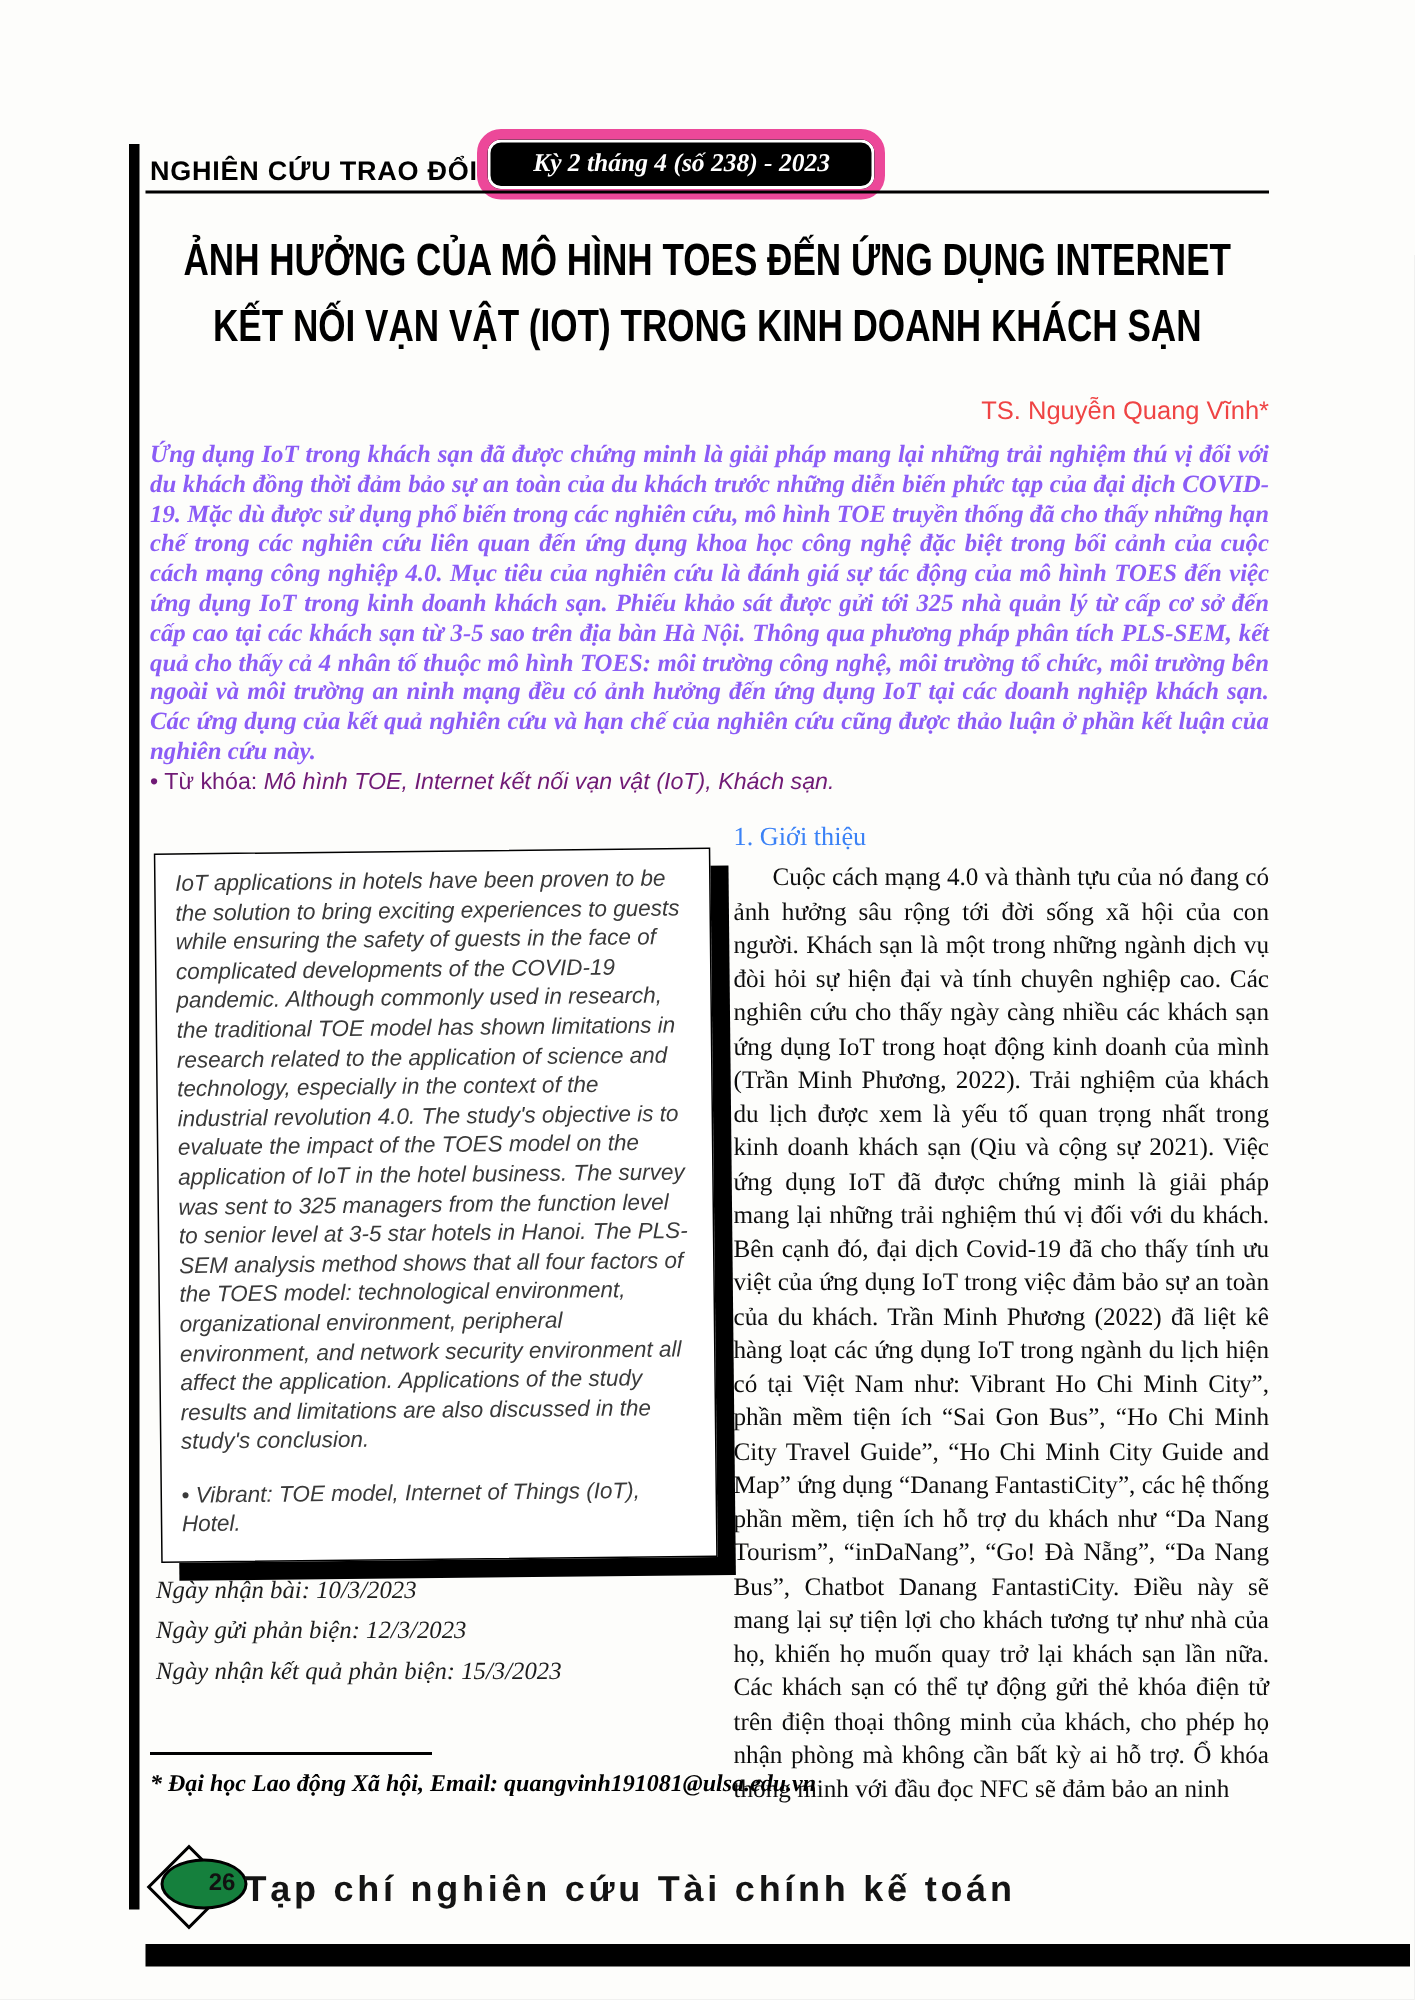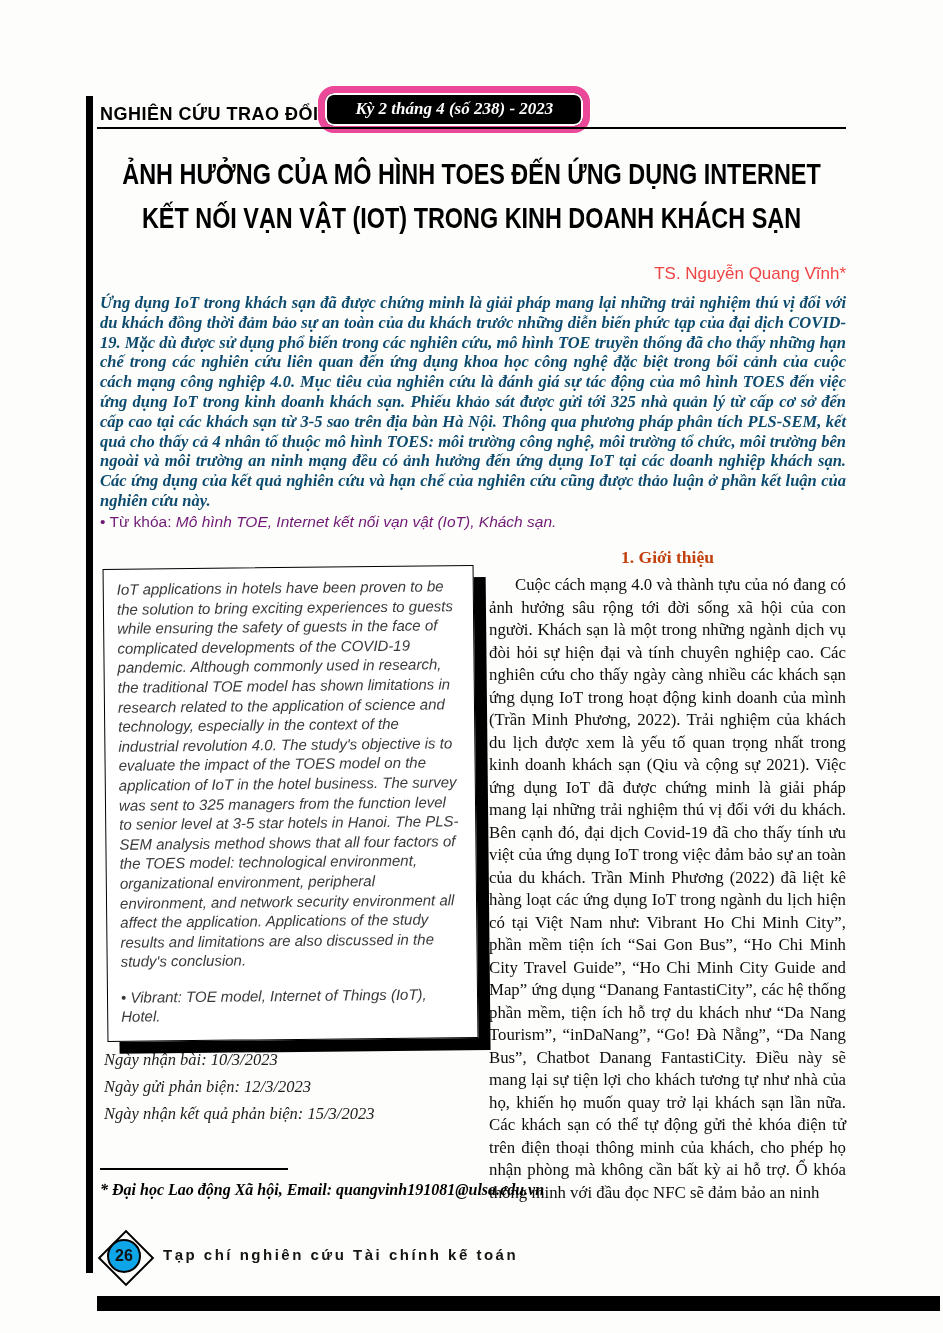--- a/index.html
+++ b/index.html
@@ -50,21 +50,21 @@
   .author {
     position: absolute; left: 100px; top: 264px; width: 746px;
     text-align: right;
     font-family: "Liberation Sans", sans-serif;
     font-size: 17px; color: #ef4444;
   }
   .abstract-vi {
     position: absolute; left: 100px; top: 293px; width: 746px;
     font-style: italic; font-weight: 700;
     font-size: 16.5px; line-height: 19.8px;
-    text-align: justify; color: #0c4a6e;
+    text-align: justify; color: #8b5cf6;
   }
   .keywords-vi {
     position: absolute; left: 100px; top: 513px; width: 746px;
     font-family: "Liberation Sans", sans-serif;
     font-size: 15.5px; color: #701a75;
   }
   .keywords-vi .kw-value, .keywords-en .kw-value { font-style: italic; }
   .abstract-box {
     position: absolute; left: 105px; top: 567px; width: 343px;
     background: #fff;
@@ -78,50 +78,50 @@
   }
   .abstract-box .en-abstract { margin: 0 0 16px; }
   .keywords-en { margin: 0; }
   .dates {
     position: absolute; left: 104px; top: 1046px; width: 360px;
     font-style: italic; font-size: 16.5px; line-height: 27px;
     color: #1c1c1c;
   }
   .right-col { position: absolute; left: 489px; top: 547px; width: 357px; }
   .sec-heading {
-    text-align: center; font-weight: 700; font-size: 17.5px;
-    margin: 0 0 6px; color: #c2410c;
+    font-weight: 400; font-size: 17.5px;
+    margin: 0 0 6px; color: #3b82f6;
   }
   .sec-body {
     font-size: 16.8px; line-height: 22.5px;
     text-align: justify; text-indent: 26px; margin: 0; color: #0d0d0d;
   }
   .footnote-rule {
     position: absolute; left: 100px; top: 1168px;
     width: 188px; height: 2px; background: #000;
   }
   .footnote {
     position: absolute; left: 100px; top: 1181px; width: 600px;
     font-style: italic; font-weight: 700; font-size: 16px; color: #000;
   }
   .page-badge { position: absolute; left: 103px; top: 1235px; width: 42px; height: 42px; }
   .diamond {
     position: absolute; left: 3px; top: 3px; width: 36px; height: 36px;
     transform: rotate(45deg); border: 2px solid #000; background: #fdfdfb;
   }
   .num-circle {
     position: absolute; left: 4px; top: 4px; width: 30px; height: 30px;
-    border: 2px solid #000; border-radius: 50%; background: #0ea5e9;
+    border: 2px solid #000; border-radius: 50%; background: #15803d;
     display: flex; align-items: center; justify-content: center;
-    font-family: "Liberation Sans", sans-serif; font-weight: 700; font-size: 16px;
+    font-family: "Liberation Sans", sans-serif; font-weight: 700; font-size: 16px; padding-left: 24px;
   }
   .journal-name {
     position: absolute; left: 163px; top: 1246px;
     font-family: "Liberation Sans", sans-serif;
-    font-weight: 700; font-size: 15px; letter-spacing: 2.5px; color: #141414;
+    font-weight: 700; font-size: 24px; letter-spacing: 2.5px; color: #141414;
     white-space: nowrap;
   }
   .bottom-bar {
     position: absolute; left: 97px; top: 1296px;
     width: 843px; height: 15px; background: #000;
   }
 </style>
 </head>
 <body>
 

